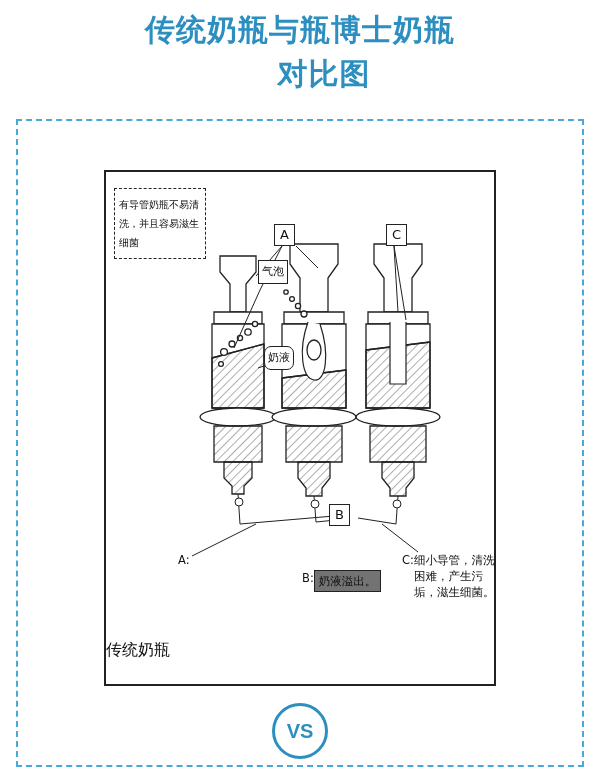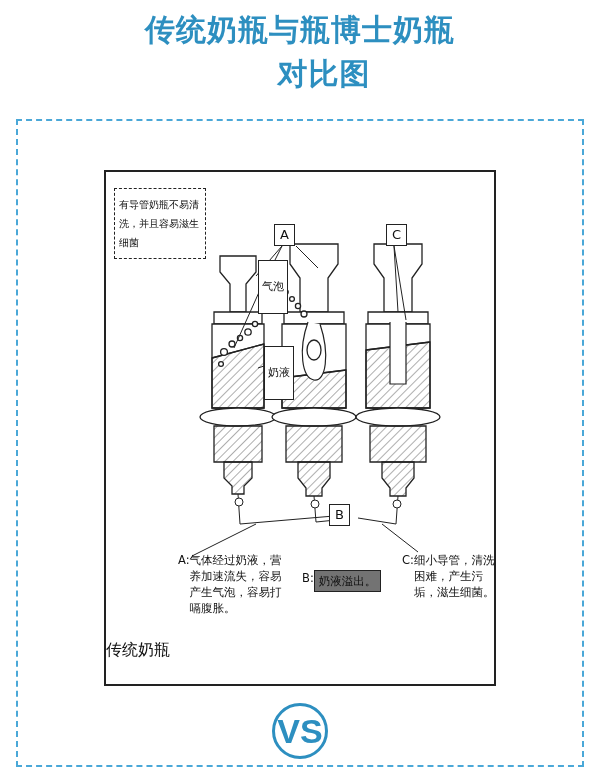--- a/index.html
+++ b/index.html
@@ -89,26 +89,26 @@
   }
   .tag-a { left: 168px; top: 52px; }
   .tag-c { left: 280px; top: 52px; }
   .tag-b { left: 223px; top: 332px; }
   .small-label {
     position: absolute;
     border: 1px solid #222;
     background: #fff;
     font-size: 11px;
     line-height: 14px;
-    padding: 19px 3px;
+    padding: 4px 3px;
     color: #111;
     font-family: "DejaVu Sans", sans-serif;
   }
   .lbl-qipao { left: 152px; top: 88px; }
-  .lbl-naiye { left: 158px; top: 174px; }
+  .lbl-naiye { left: 158px; top: 174px; border-radius: 7px; }
   .legend {
     position: absolute;
     font-size: 11.5px;
     line-height: 16px;
     color: #111;
     font-family: "DejaVu Sans", sans-serif;
   }
   .legend .key {
     font-weight: normal;
   }
@@ -153,21 +153,21 @@
   .vs-circle {
     position: absolute;
     left: 272px;
     top: 703px;
     width: 56px;
     height: 56px;
     border-radius: 50%;
     border: 3px solid #2d8fc0;
     box-sizing: border-box;
     color: #2d8fc0;
-    font-size: 34px;
+    font-size: 20px;
     font-weight: bold;
     text-align: center;
     line-height: 50px;
     font-family: "Liberation Sans", sans-serif;
     background: #fff;
   }
 </style>
 </head>
 <body>
 
@@ -280,21 +280,20 @@
     <div class="tag tag-a">A</div>
     <div class="tag tag-c">C</div>
     <div class="tag tag-b">B</div>
 
     <div class="small-label lbl-qipao">气泡</div>
     <div class="small-label lbl-naiye">奶液</div>
 
     <div class="legend legend-a">
       <div class="legend-row">
         <span class="key">A:</span>
-        <span class="legend-text">气体经过奶液，营养加速流失，容易产生气泡，容易打嗝腹胀。</span>
       </div>
     </div>
 
     <div class="legend legend-b">
       <div class="legend-row">
         <span class="key">B:</span>
         <span class="boxed">奶液溢出。</span>
       </div>
     </div>
 

